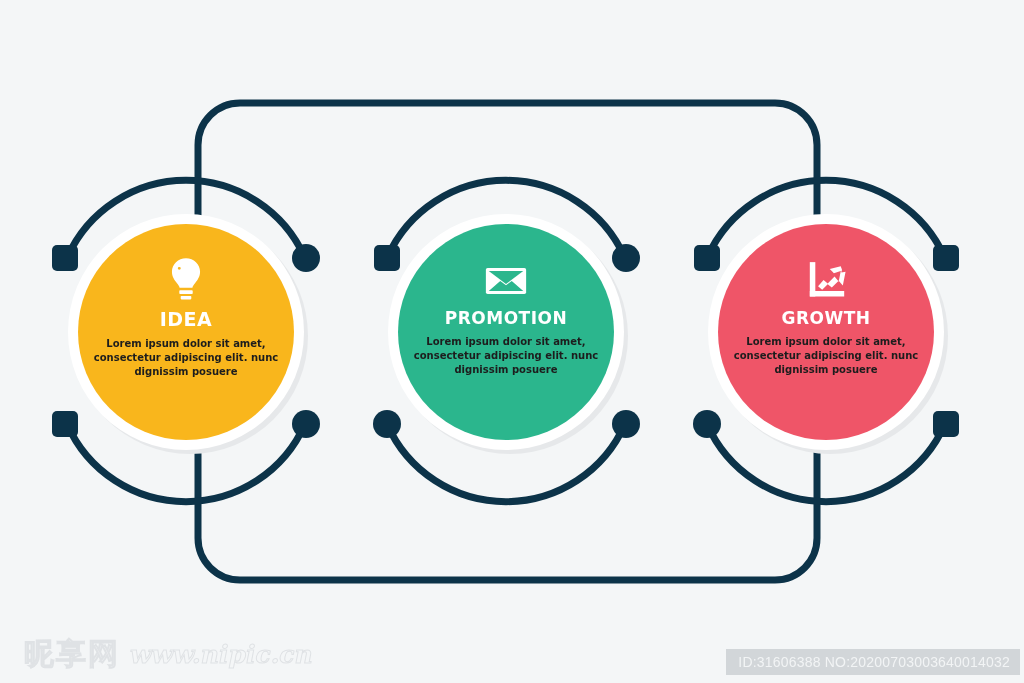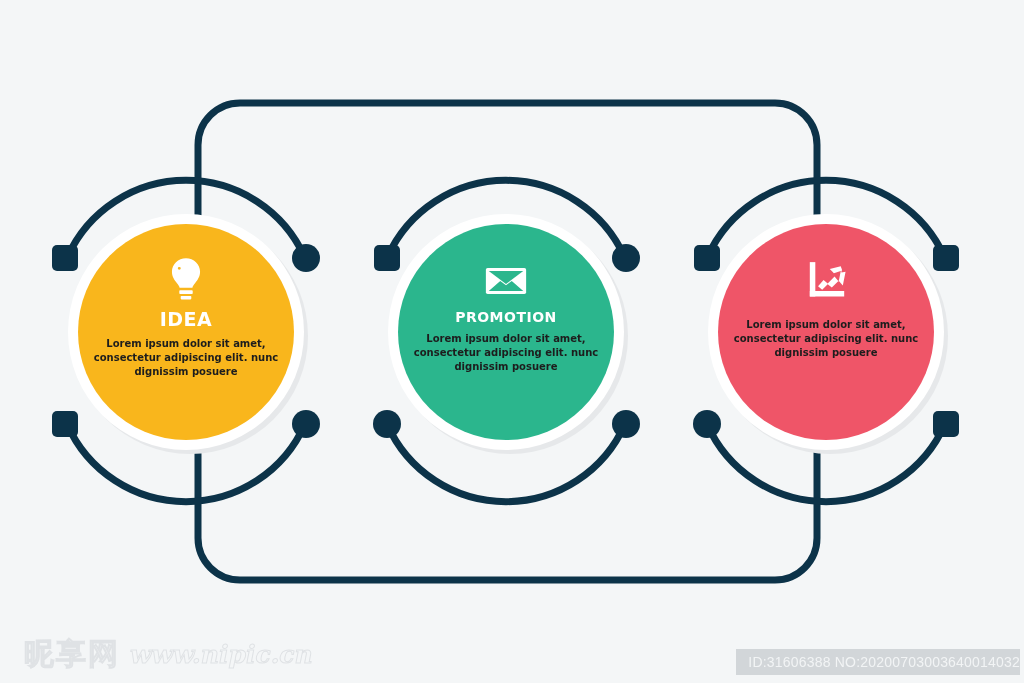--- a/index.html
+++ b/index.html
@@ -35,21 +35,21 @@
   
   .card-text {
     position: absolute;
     text-align: center;
     color: #ffffff;
     pointer-events: auto;
   }
   .card-title {
     font-family: "DejaVu Sans", sans-serif;
     font-weight: bold;
-    font-size: 14px;
+    font-size: 17px;
     letter-spacing: 0.5px;
     line-height: 1;
     margin: 0;
     white-space: nowrap;
   }
   .card-body {
     font-family: "DejaVu Sans", sans-serif;
     font-weight: bold;
     font-size: 10px;
     line-height: 14px;
@@ -91,21 +91,21 @@
   }
   .id-badge {
     position: absolute;
     right: 0px;
     bottom: 8px;
     background: #d2d6d9;
     color: #f2f4f5;
     font-family: "Liberation Sans", sans-serif;
     font-size: 14px;
     letter-spacing: 0.2px;
-    padding: 5px 0 5px 12px;
+    padding: 5px 10px 5px 12px;
     white-space: nowrap;
   }
 </style>
 </head>
 <body>
 
 <div id="stage">
 
   <svg id="infographic" viewBox="0 0 1024 683">
     <defs>
@@ -208,20 +208,21 @@
     <p class="card-title">IDEA</p>
     <p class="card-body">Lorem ipsum dolor sit amet, consectetur adipiscing elit. nunc dignissim posuere</p>
   </div>
 
   <div class="card-text card-2" style="left:406px; top:310px; width:200px;">
     <p class="card-title">PROMOTION</p>
     <p class="card-body">Lorem ipsum dolor sit amet, consectetur adipiscing elit. nunc dignissim posuere</p>
   </div>
 
   <div class="card-text card-3" style="left:726px; top:310px; width:200px;">
+    <p class="card-title">GROWTH</p>
     <p class="card-body">Lorem ipsum dolor sit amet, consectetur adipiscing elit. nunc dignissim posuere</p>
   </div>
 
   <div class="watermark">
     <span class="wm-cn">昵享网</span>
     <span class="wm-url">www.nipic.cn</span>
   </div>
 
   <div class="id-badge">ID:31606388 NO:20200703003640014032</div>
 

